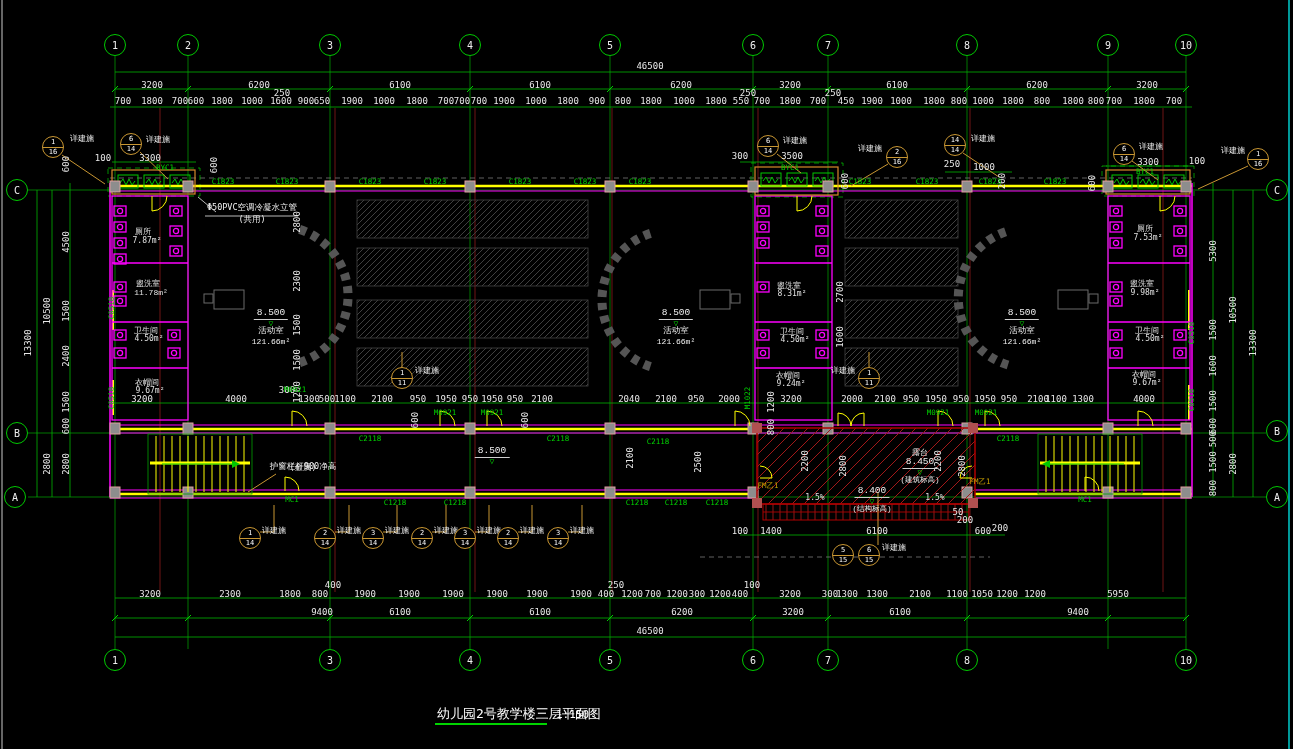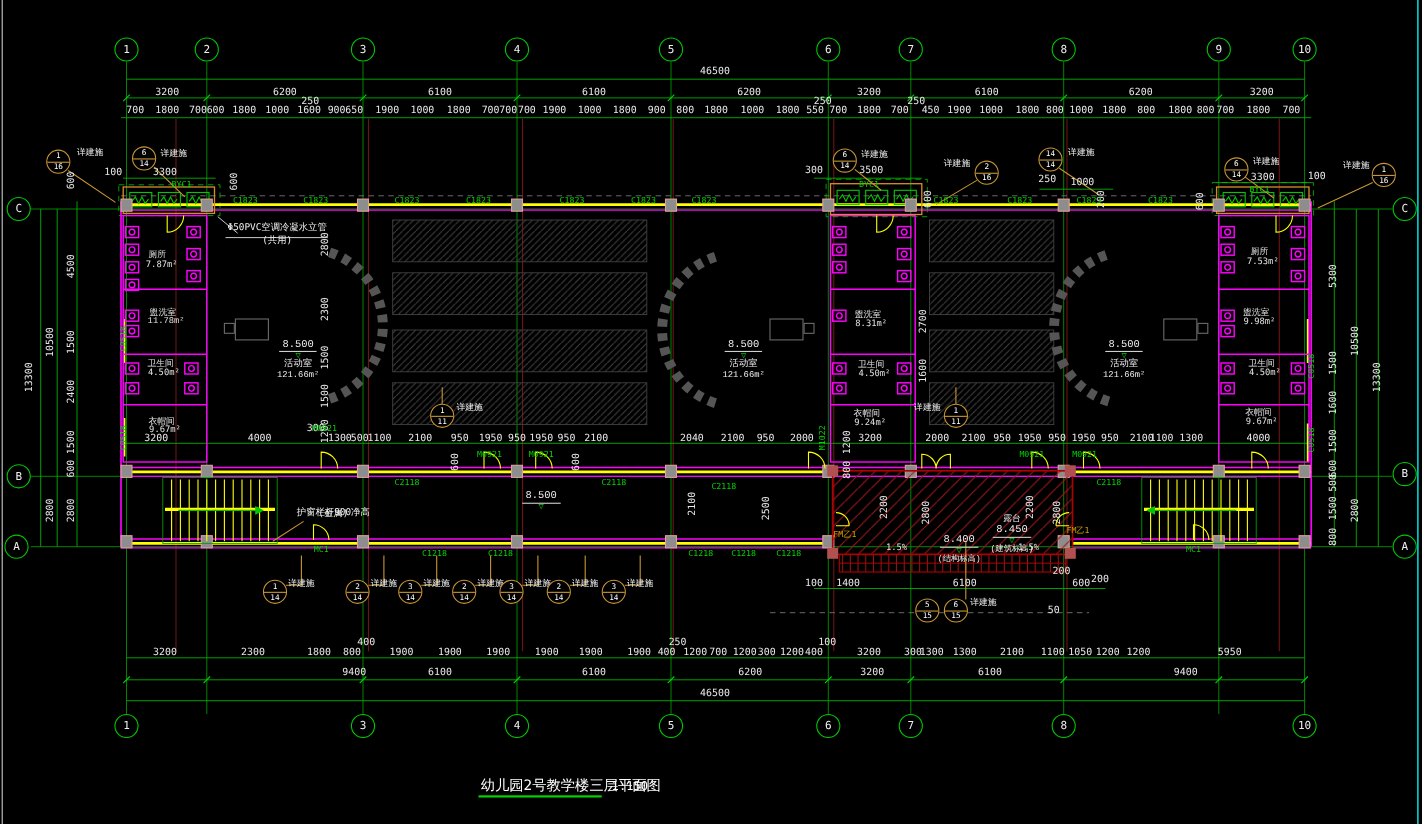--- a/index.html
+++ b/index.html
@@ -530,21 +530,21 @@
     <div class="lbl  v" style="left: 771px; top: 427px;">800</div>
     <div class="lbl  v" style="left: 415px; top: 420px;">600</div>
     <div class="lbl  v" style="left: 525px; top: 420px;">600</div>
     <div class="lbl  v" style="left: 630px; top: 458px;">2100</div>
     <div class="lbl  v" style="left: 698px; top: 462px;">2500</div>
     <div class="lbl  v" style="left: 805px; top: 461px;">2200</div>
     <div class="lbl  v" style="left: 843px; top: 466px;">2800</div>
     <div class="lbl  v" style="left: 938px; top: 461px;">2200</div>
     <div class="lbl  v" style="left: 962px; top: 466px;">2800</div>
     <div class="lbl " style="left: 965px; top: 520px;">200</div>
-    <div class="lbl " style="left: 958px; top: 556px;">50</div>
+    <div class="lbl " style="left: 958px; top: 512px;">50</div>
     <div class="lbl " style="left: 740px; top: 531px;">100</div>
     <div class="lbl " style="left: 771px; top: 531px;">1400</div>
     <div class="lbl " style="left: 877px; top: 531px;">6100</div>
     <div class="lbl " style="left: 983px; top: 531px;">600</div>
     <div class="lbl " style="left: 1000px; top: 528px;">200</div>
     <div class="lbl g" style="left: 223px; top: 182px;">C1823</div>
     <div class="lbl g" style="left: 287px; top: 182px;">C1823</div>
     <div class="lbl g" style="left: 370px; top: 182px;">C1823</div>
     <div class="lbl g" style="left: 435px; top: 182px;">C1823</div>
     <div class="lbl g" style="left: 520px; top: 182px;">C1823</div>
@@ -718,15 +718,15 @@
     </div>
     <div class="callout" style="left: 869px; top: 555px;">
       <span class="n">6</span>
       <span class="d">15</span>
     </div>
     <div class="lbl clab" style="left: 894px; top: 548px;">详建施</div>
     <div class="level" style="left: 271px; top: 308px;"><span class="lv">8.500</span><span class="tri">▽</span><span class="nm">活动室</span><span class="ar">121.66m²</span></div>
     <div class="level" style="left: 676px; top: 308px;"><span class="lv">8.500</span><span class="tri">▽</span><span class="nm">活动室</span><span class="ar">121.66m²</span></div>
     <div class="level" style="left: 1022px; top: 308px;"><span class="lv">8.500</span><span class="tri">▽</span><span class="nm">活动室</span><span class="ar">121.66m²</span></div>
     <div class="level" style="left: 492px; top: 446px;"><span class="lv">8.500</span><span class="tri">▽</span></div>
-    <div class="level" style="left: 920px; top: 468px;"><span class="pre">露台</span><span class="lv">8.450</span><span class="tri">▽</span><span class="nt">(建筑标高)</span></div>
+    <div class="level" style="left: 920px; top: 448px;"><span class="pre">露台</span><span class="lv">8.450</span><span class="tri">▽</span><span class="nt">(建筑标高)</span></div>
     <div class="level" style="left: 872px; top: 486px;"><span class="lv">8.400</span><span class="tri">▽</span><span class="nt">(结构标高)</span></div>
   </div>
 
 </body></html>

